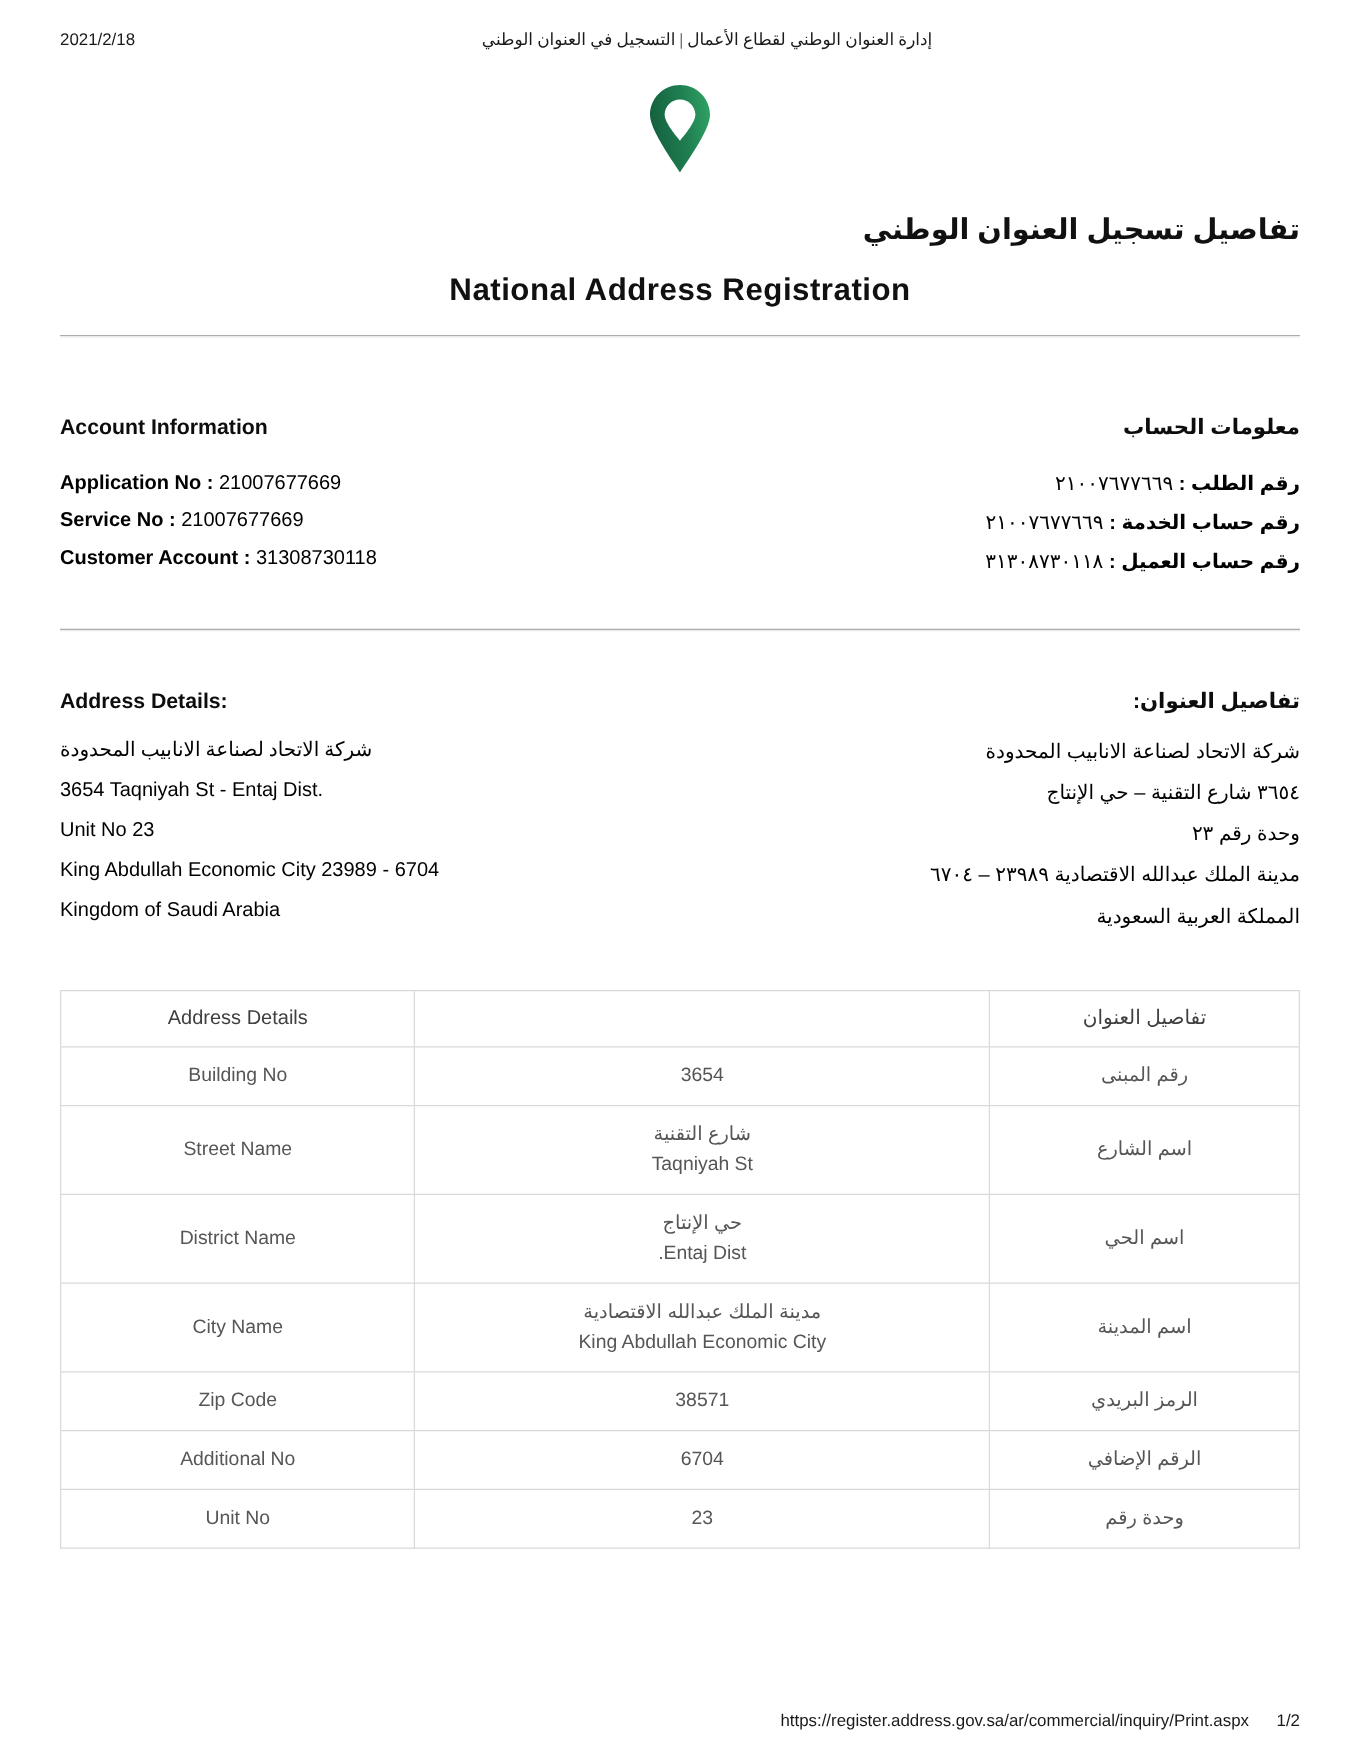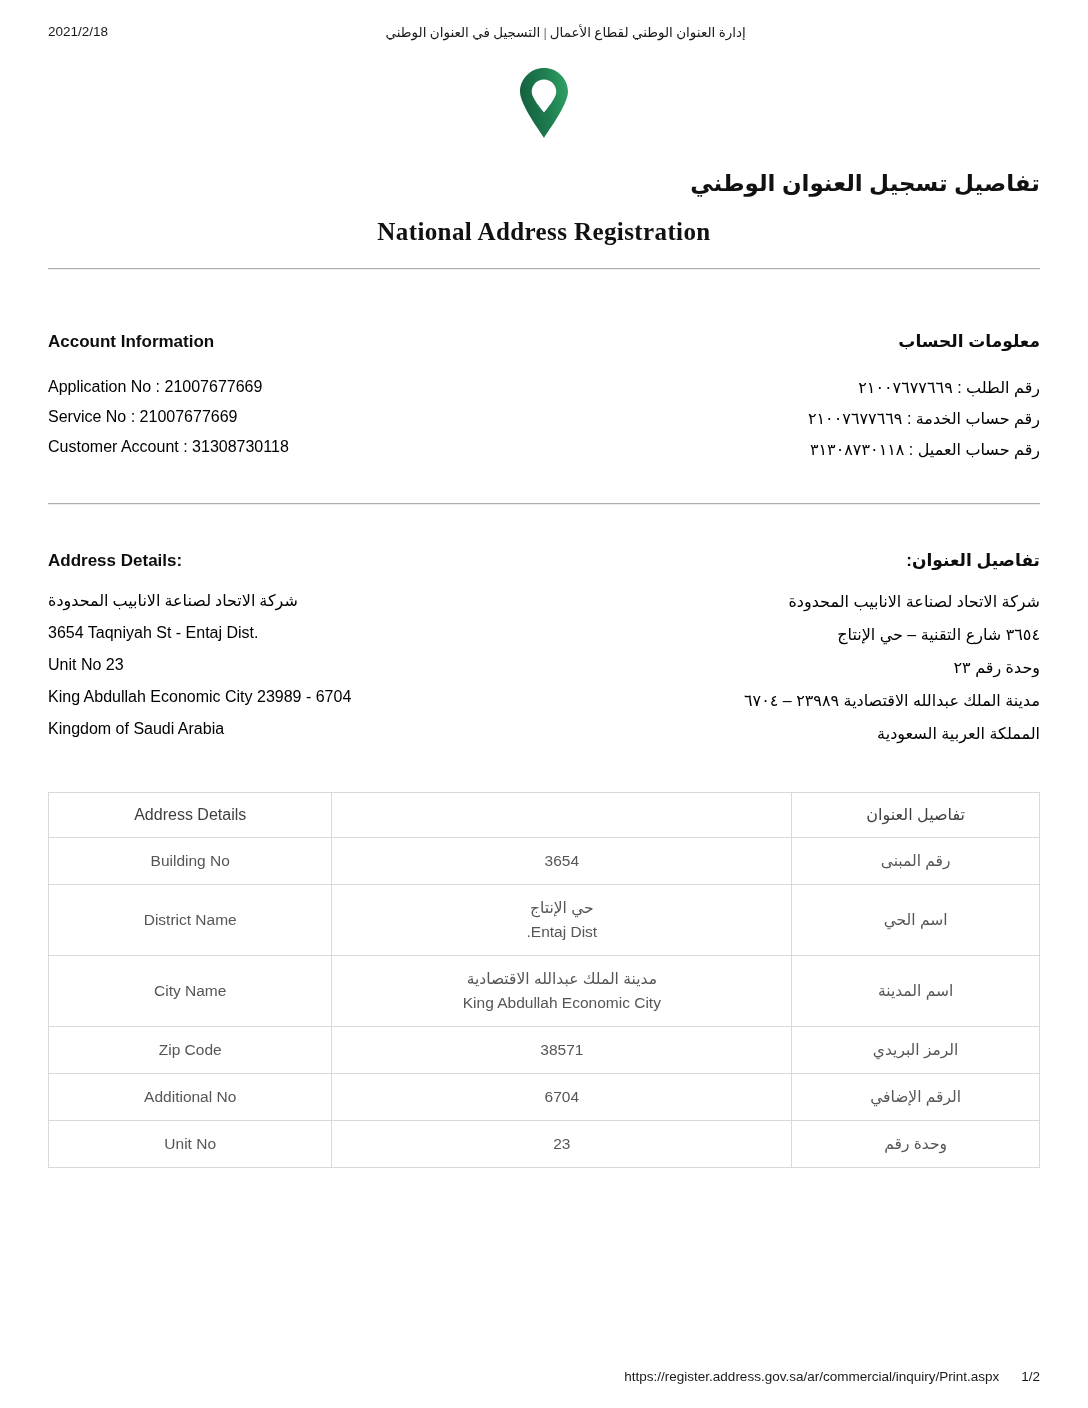--- a/index.html
+++ b/index.html
@@ -47,21 +47,20 @@
     color: #111;
   }
   .title-en {
     margin-top: 16px;
     text-align: center;
     font-size: 25px;
     font-weight: bold;
     line-height: 32px;
     letter-spacing: 0.4px;
     color: #111;
-    font-family: Liberation Serif, serif;
   }
 
   .rule {
     border: none;
     border-top: 1px solid #adadad;
     border-bottom: 1px solid #ececec;
     height: 0;
   }
   .rule-1 { margin-top: 20px; }
   .rule-2 { margin-top: 38px; }
@@ -70,21 +69,21 @@
   .section { display: flex; justify-content: space-between; }
   .section-account { margin-top: 62px; }
   .section-address { margin-top: 46px; }
   .col-en { text-align: left; }
   .col-ar { text-align: right; direction: rtl; }
   .sec-heading { font-size: 17px; font-weight: bold; line-height: 20px; color: #0d0d0d; }
   .col-ar .sec-heading { font-size: 17px; }
 
   .kv-rows { margin-top: 20px; }
   .kv-row { font-size: 16px; line-height: 30px; white-space: nowrap; }
-  .kv-label { font-weight: normal; }
+  .kv-label { font-weight: bold; }
   .kv-value { font-weight: normal; }
   .col-ar .kv-row { line-height: 31px; }
 
   .addr-lines { margin-top: 14px; }
   .addr-line { font-size: 16px; line-height: 32px; white-space: nowrap; }
   .addr-line.rtl-in-ltr { direction: rtl; text-align: left; font-family: "Liberation Serif", "DejaVu Sans", serif; }
   .col-ar .addr-line { line-height: 33px; }
 
   
   table.addr-table {
@@ -235,20 +234,28 @@
     <tbody>
       <tr>
         <td>Building No</td>
         <td>
           <span class="val-line">3654</span>
           <span class="val-line"></span>
         </td>
         <td class="cell-ar">رقم المبنى</td>
       </tr>
       <tr>
+        <td>Street Name</td>
+        <td>
+          <span class="val-line">شارع التقنية</span>
+          <span class="val-line">Taqniyah St</span>
+        </td>
+        <td class="cell-ar">اسم الشارع</td>
+      </tr>
+      <tr>
         <td>District Name</td>
         <td>
           <span class="val-line">حي الإنتاج</span>
           <span class="val-line">.Entaj Dist</span>
         </td>
         <td class="cell-ar">اسم الحي</td>
       </tr>
       <tr>
         <td>City Name</td>
         <td>

